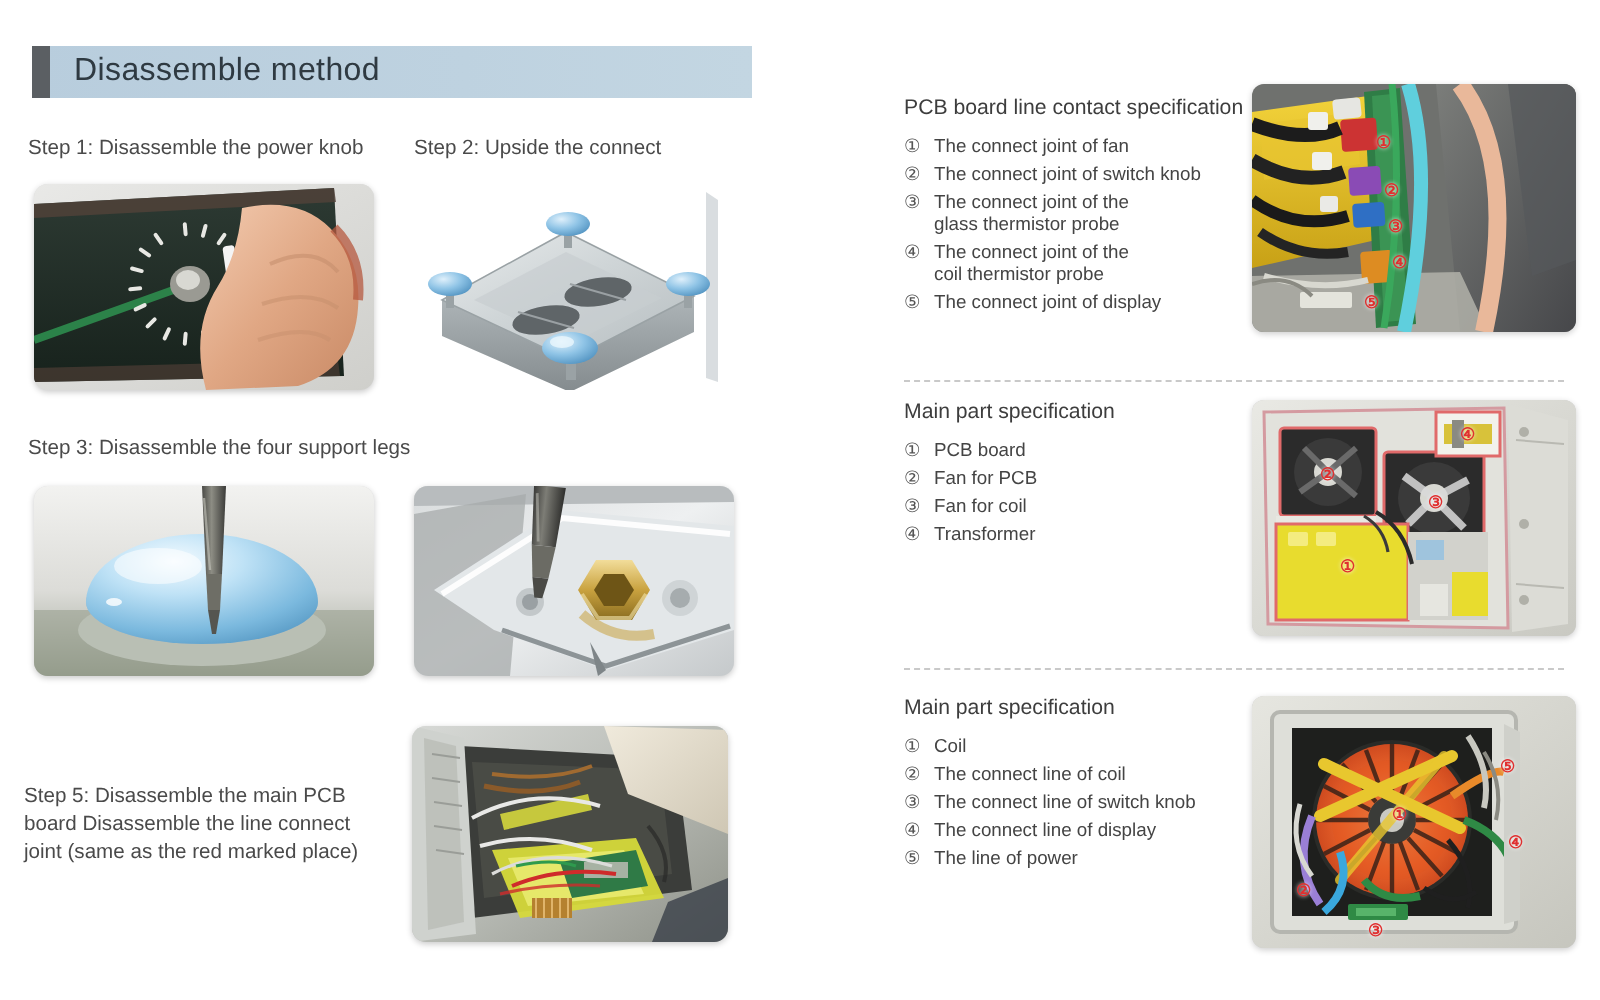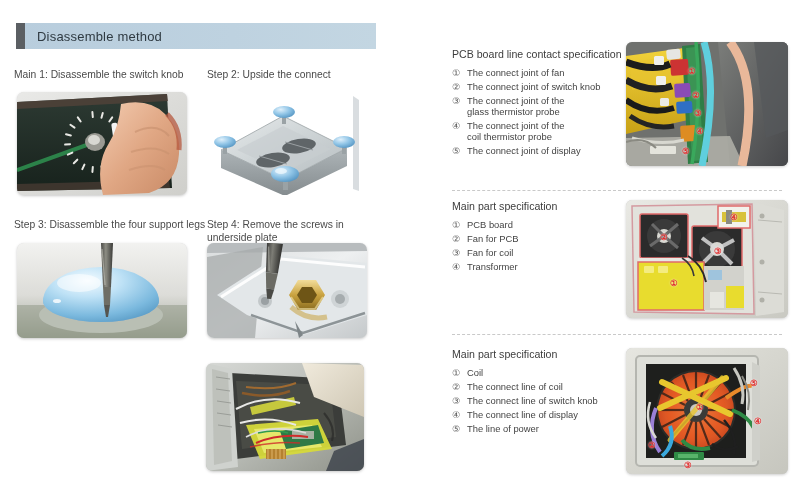--- a/index.html
+++ b/index.html
@@ -20,21 +20,21 @@
     width: 360px; height: 26px;
     background: linear-gradient(to right, #b8cddd 0%, #bed2e0 60%, #c3d6e2 100%);
     display: flex; align-items: center;
   }
   .header-tab {
     width: 9px; height: 26px;
     background: #5b5f63;
     flex: 0 0 auto;
   }
   .header-title {
-    font-size: 13px;
+    font-size: 16px;
     color: #2f3a42;
     padding-left: 12px;
     letter-spacing: .2px;
     white-space: nowrap;
   }
 
   
   .left-col { position: absolute; left: 0; top: 0; width: 430px; height: 500px; }
 
   .step-label {
@@ -112,21 +112,21 @@
 </head>
 <body>
 
 <div class="header-band">
   <div class="header-tab"></div>
   <div class="header-title">Disassemble method</div>
 </div>
 
 <div class="left-col">
 
-  <div class="step-label" style="left:14px; top:68px;">Main 1:  Disassemble the switch knob</div>
+  <div class="step-label" style="left:14px; top:68px;">Step 1:  Disassemble the power knob</div>
   <div class="photo" style="left:17px; top:92px; width:170px; height:103px;">
     <svg viewBox="0 0 170 103" preserveAspectRatio="none">
       <defs>
         <linearGradient id="p1bg" x1="0" y1="0" x2="1" y2="1">
           <stop offset="0" stop-color="#e9e9e7"></stop>
             <stop offset="1" stop-color="#cfcfcb"></stop>
         </linearGradient>
         <linearGradient id="p1panel" x1="0" y1="0" x2="0" y2="1">
           <stop offset="0" stop-color="#2d3a33"></stop>
             <stop offset="1" stop-color="#17221c"></stop>
@@ -311,22 +311,20 @@
 
       <g transform="translate(78,0)">
         <path d="M6 0 L18 0 L16 44 L8 44 Z" fill="url(#p3drv)"></path>
         <path d="M8 44 L16 44 L15 62 L9 62 Z" fill="#6e6e66"></path>
         <path d="M9 62 L15 62 L13 74 L11 74 Z" fill="#555550"></path>
         <path d="M7 6 L10 42" stroke="#c8c8bf" stroke-width="1.2" opacity=".6"></path>
       </g>
     </svg>
   </div>
 
-  <div class="step-label" style="left:207px; top:218px;">Step 4:  Remove the screws in
-          underside plate</div>
   <div class="photo" style="left:207px; top:243px; width:160px; height:95px;">
     <svg viewBox="0 0 160 95" preserveAspectRatio="none">
       <defs>
         <linearGradient id="p4bg" x1="0" y1="0" x2="1" y2="1">
           <stop offset="0" stop-color="#d9dcdd"></stop>
             <stop offset=".5" stop-color="#eef0f1"></stop>
             <stop offset="1" stop-color="#c5c9cb"></stop>
         </linearGradient>
         <linearGradient id="p4brass" x1="0" y1="0" x2="0" y2="1">
           <stop offset="0" stop-color="#f2dd9a"></stop>
@@ -364,20 +362,23 @@
 
       <g transform="translate(56,0) rotate(6 10 0)">
         <path d="M4 0 L20 0 L18 30 L6 30 Z" fill="url(#p4drv)"></path>
         <path d="M6 30 L18 30 L16 46 L8 46 Z" fill="#6b6b64"></path>
         <path d="M8 46 L16 46 L14 56 L10 56 Z" fill="#4a4a46"></path>
         <path d="M6 4 L9 28" stroke="#bcbcb4" stroke-width="1.4" opacity=".55"></path>
       </g>
     </svg>
   </div>
 
+  <div class="step-label step5-label" style="left:12px; top:392px; width:190px;">Step 5: Disassemble the main PCB
+ board Disassemble the line connect
+ joint (same as the red marked place)</div>
   <div class="photo" style="left:206px; top:363px; width:158px; height:108px;">
     <svg viewBox="0 0 158 108" preserveAspectRatio="none">
       <defs>
         <linearGradient id="p5bg" x1="0" y1="0" x2="1" y2="1">
           <stop offset="0" stop-color="#d7d9d6"></stop>
             <stop offset=".5" stop-color="#b9bcb6"></stop>
             <stop offset="1" stop-color="#8f9289"></stop>
         </linearGradient>
         <linearGradient id="p5cream" x1="0" y1="0" x2="1" y2="1">
           <stop offset="0" stop-color="#f0eadc"></stop>

